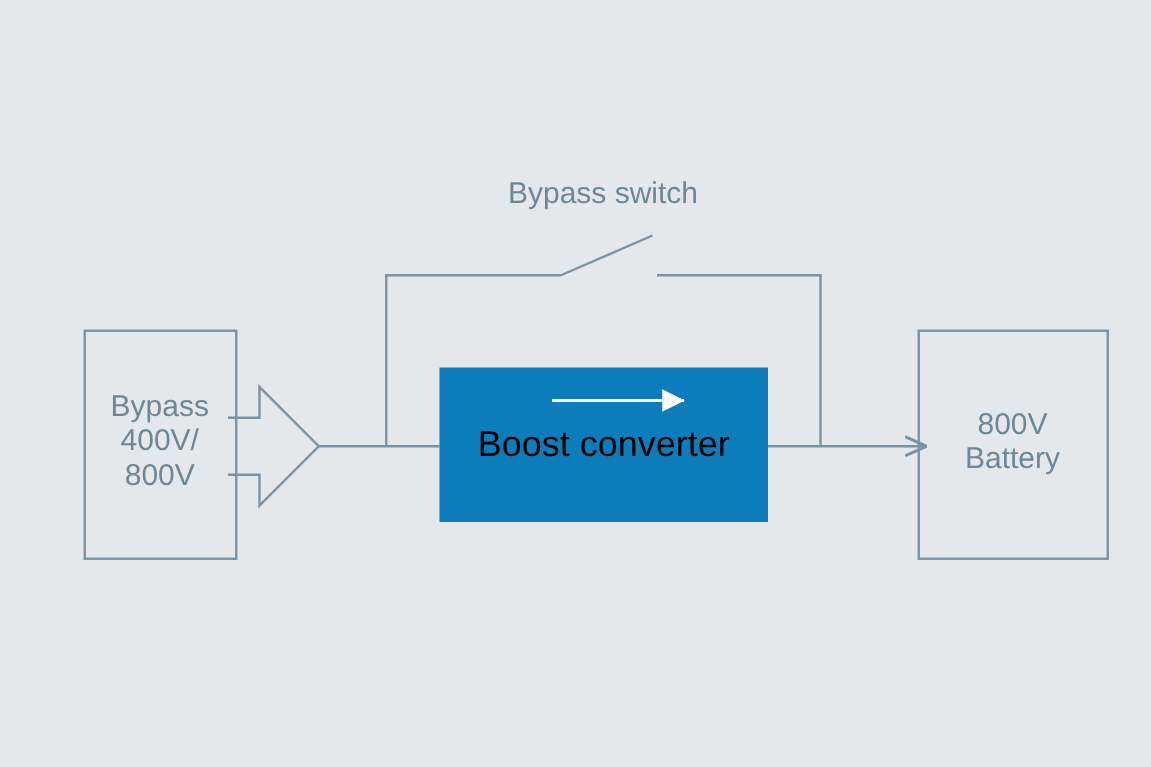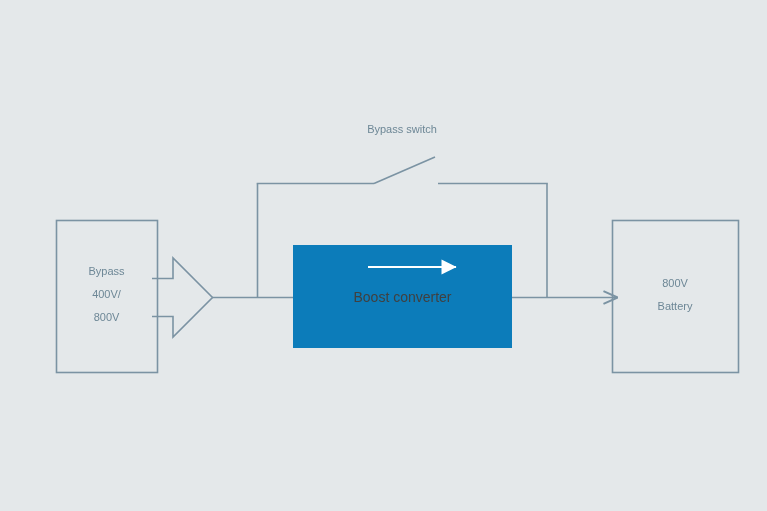--- a/index.html
+++ b/index.html
@@ -24,29 +24,29 @@
     left: 0;
     top: 0;
     width: 767px;
     height: 511px;
     display: block;
   }
   .label {
     position: absolute;
     color: #6d8796;
     font-family: "Liberation Sans", sans-serif;
-    font-size: 11px;
+    font-size: 20px;
     line-height: 23px;
     text-align: center;
     white-space: pre;
     letter-spacing: 0px;
   }
   .label-white {
-    color: #404040;
-    font-size: 14px;
+    color: #000000;
+    font-size: 24px;
     line-height: 24px;
   }
   #bypass-switch-label {
     left: 302px;
     top: 118px;
     width: 200px;
   }
   #charger-label {
     left: 56px;
     top: 260px;

